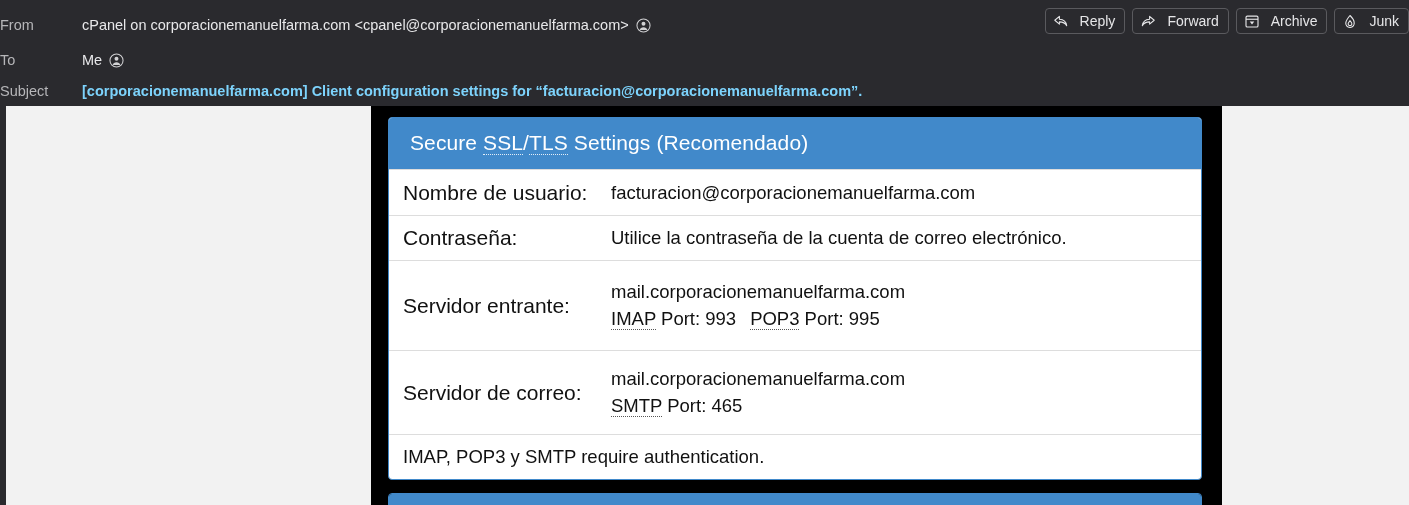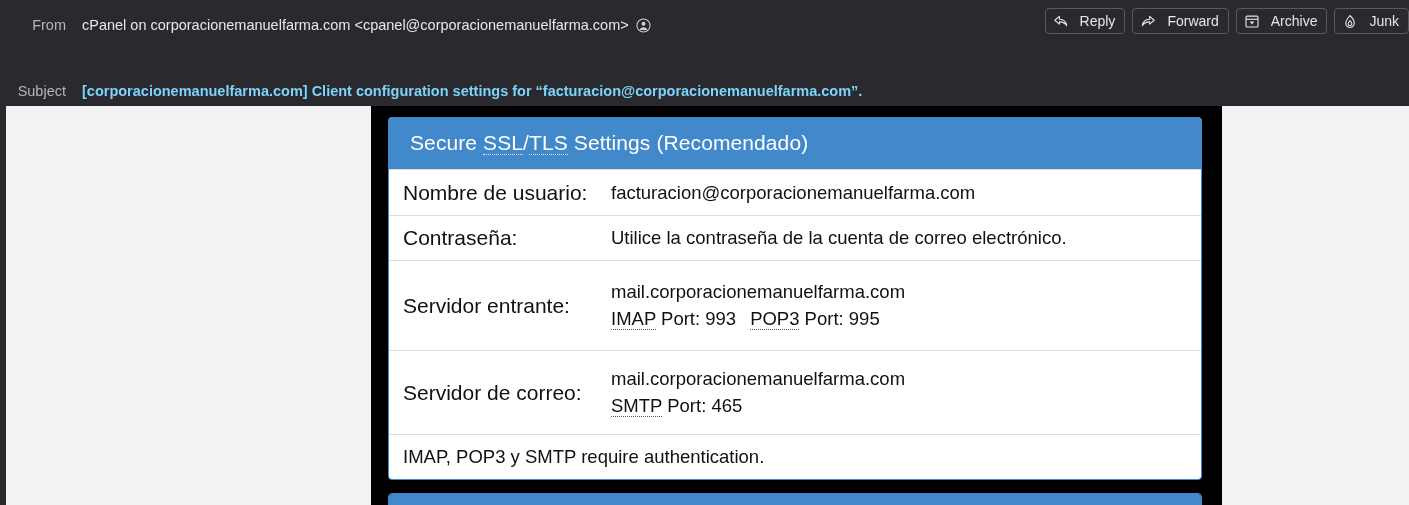--- a/index.html
+++ b/index.html
@@ -31,21 +31,20 @@
     height: 30px;
     display: flex;
     align-items: center;
   }
   .hdr-row-from { top: 10px; }
   .hdr-row-to   { top: 45px; }
   .hdr-row-subj { top: 76px; }
 
   .hdr-label {
     width: 66px;
-    text-align: right;
     color: #b6b6b9;
     font-size: 14.5px;
     font-weight: 400;
     padding-right: 0;
     flex: none;
   }
   .hdr-value {
     margin-left: 16px;
     color: #e8e8ea;
     font-size: 14.5px;
@@ -182,20 +181,33 @@
       <span class="contact-icon">
         <svg width="15" height="15" viewBox="0 0 16 16">
           <circle cx="8" cy="8" r="7" fill="none" stroke="#d2d2d4" stroke-width="1.1"></circle>
           <circle cx="8" cy="6.2" r="2.1" fill="#d2d2d4"></circle>
           <path d="M3.9 12.8a4.3 4.3 0 0 1 8.2 0" fill="#d2d2d4"></path>
         </svg>
       </span>
     </span>
   </div>
 
+  <div class="hdr-row hdr-row-to">
+    <span class="hdr-label">To</span>
+    <span class="hdr-value">
+      <span>Me</span>
+      <span class="contact-icon">
+        <svg width="15" height="15" viewBox="0 0 16 16">
+          <circle cx="8" cy="8" r="7" fill="none" stroke="#d2d2d4" stroke-width="1.1"></circle>
+          <circle cx="8" cy="6.2" r="2.1" fill="#d2d2d4"></circle>
+          <path d="M3.9 12.8a4.3 4.3 0 0 1 8.2 0" fill="#d2d2d4"></path>
+        </svg>
+      </span>
+    </span>
+  </div>
 
   <div class="hdr-row hdr-row-subj">
     <span class="hdr-label">Subject</span>
     <span class="hdr-value subject">[corporacionemanuelfarma.com] Client configuration settings for “facturacion@corporacionemanuelfarma.com”.</span>
   </div>
 
   <div class="toolbar">
 
     <div class="tb-btn">
       <span>

